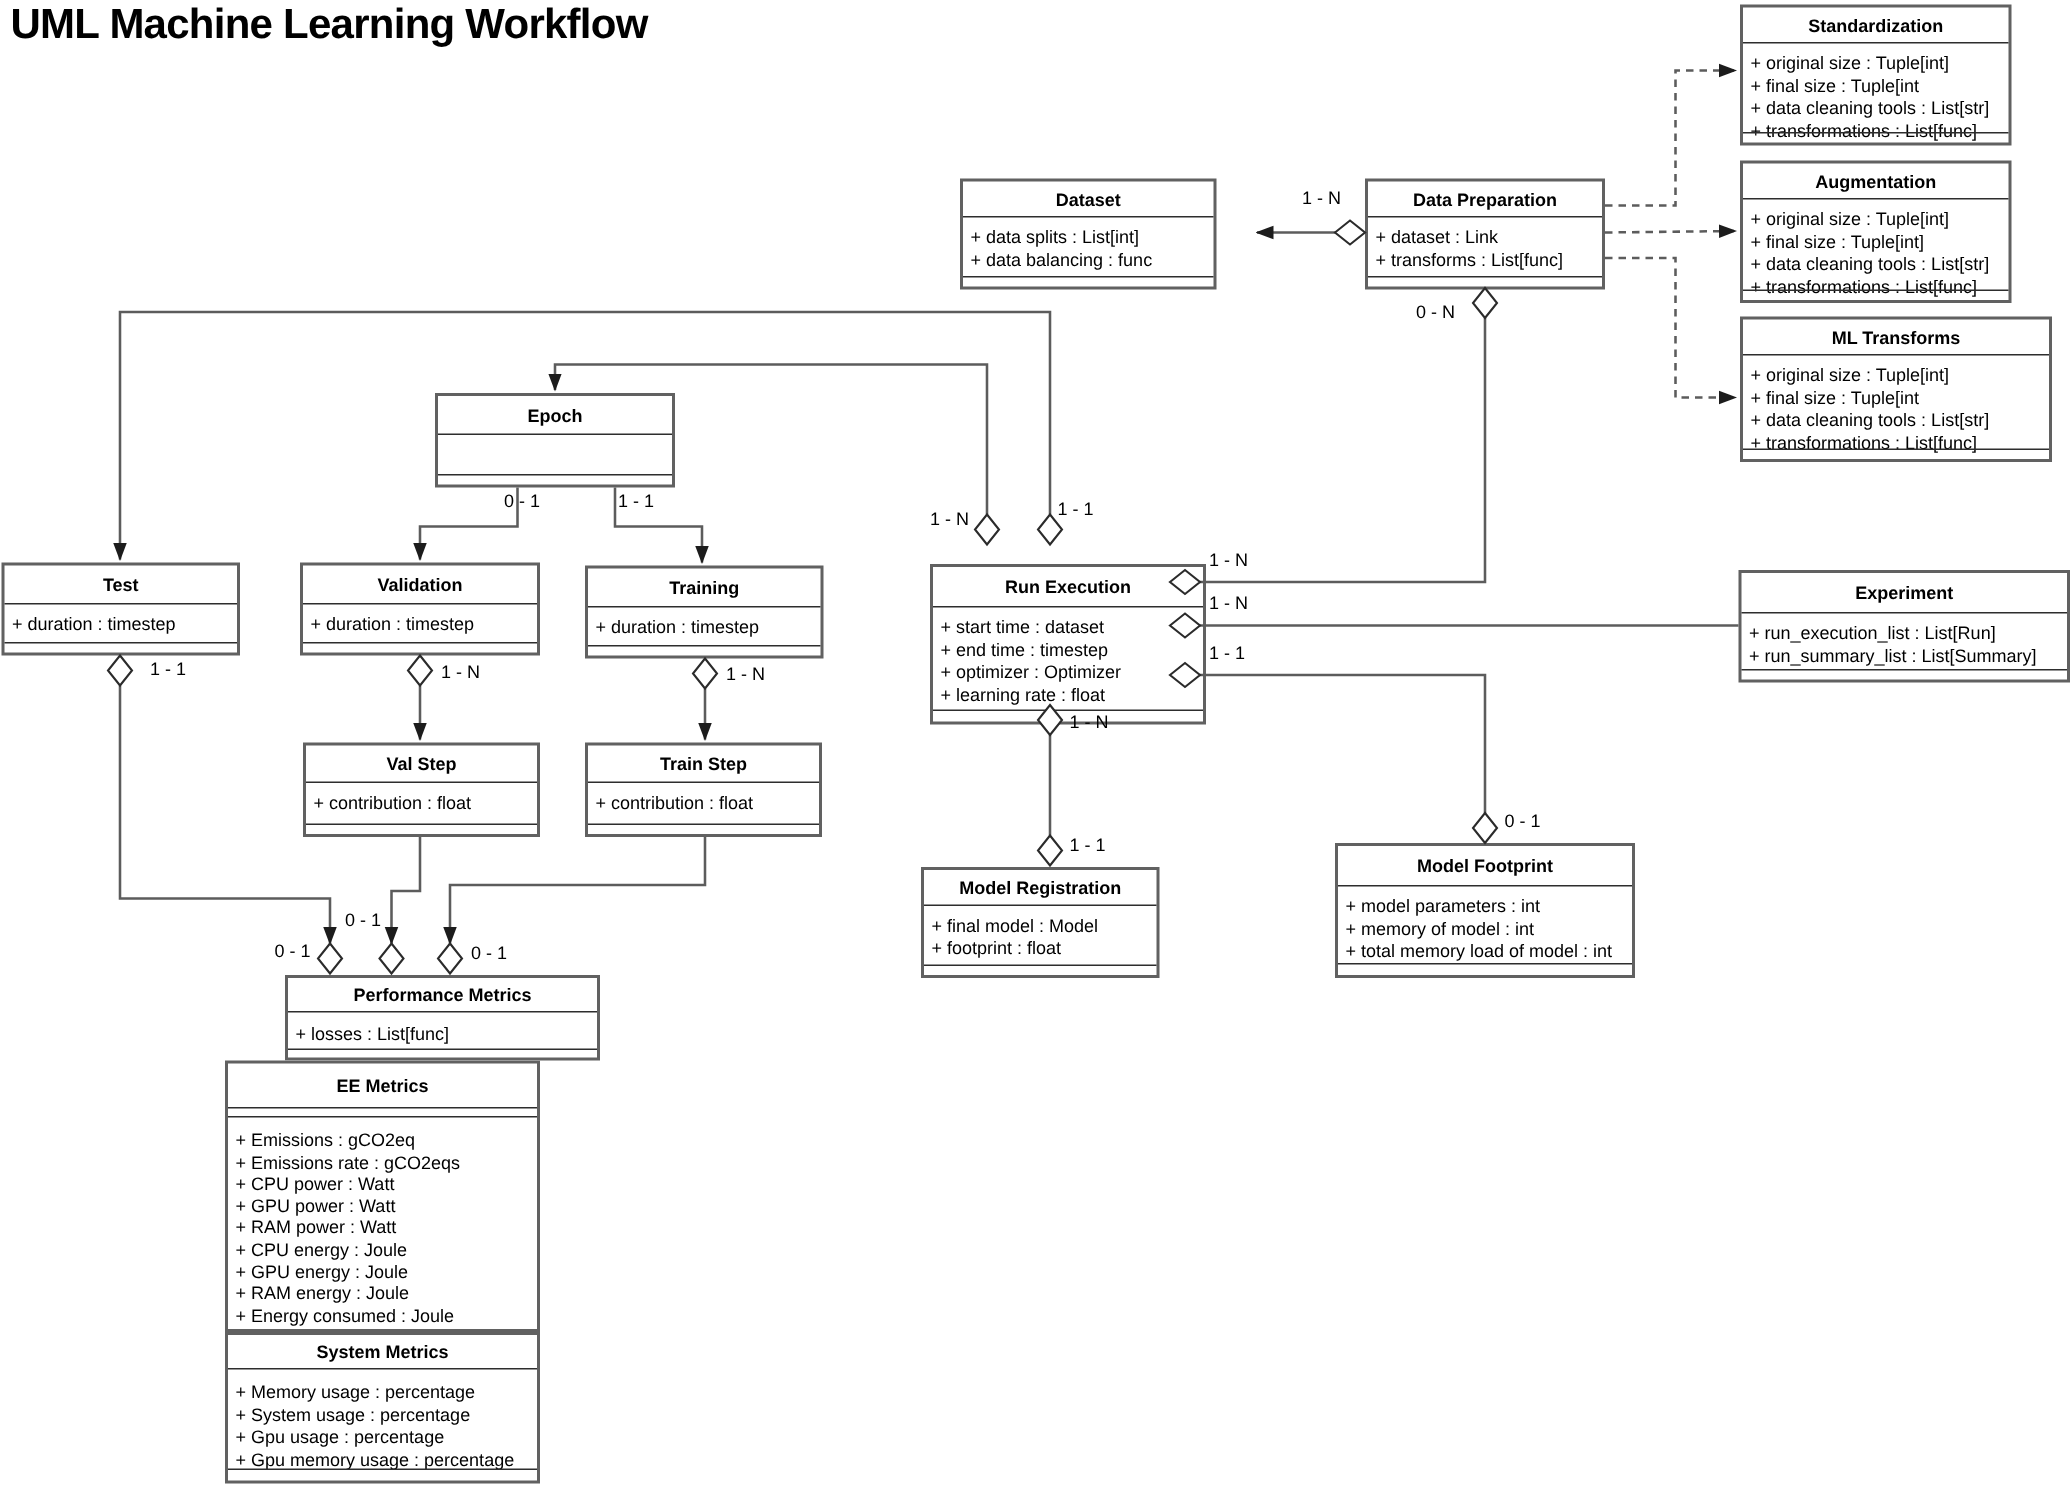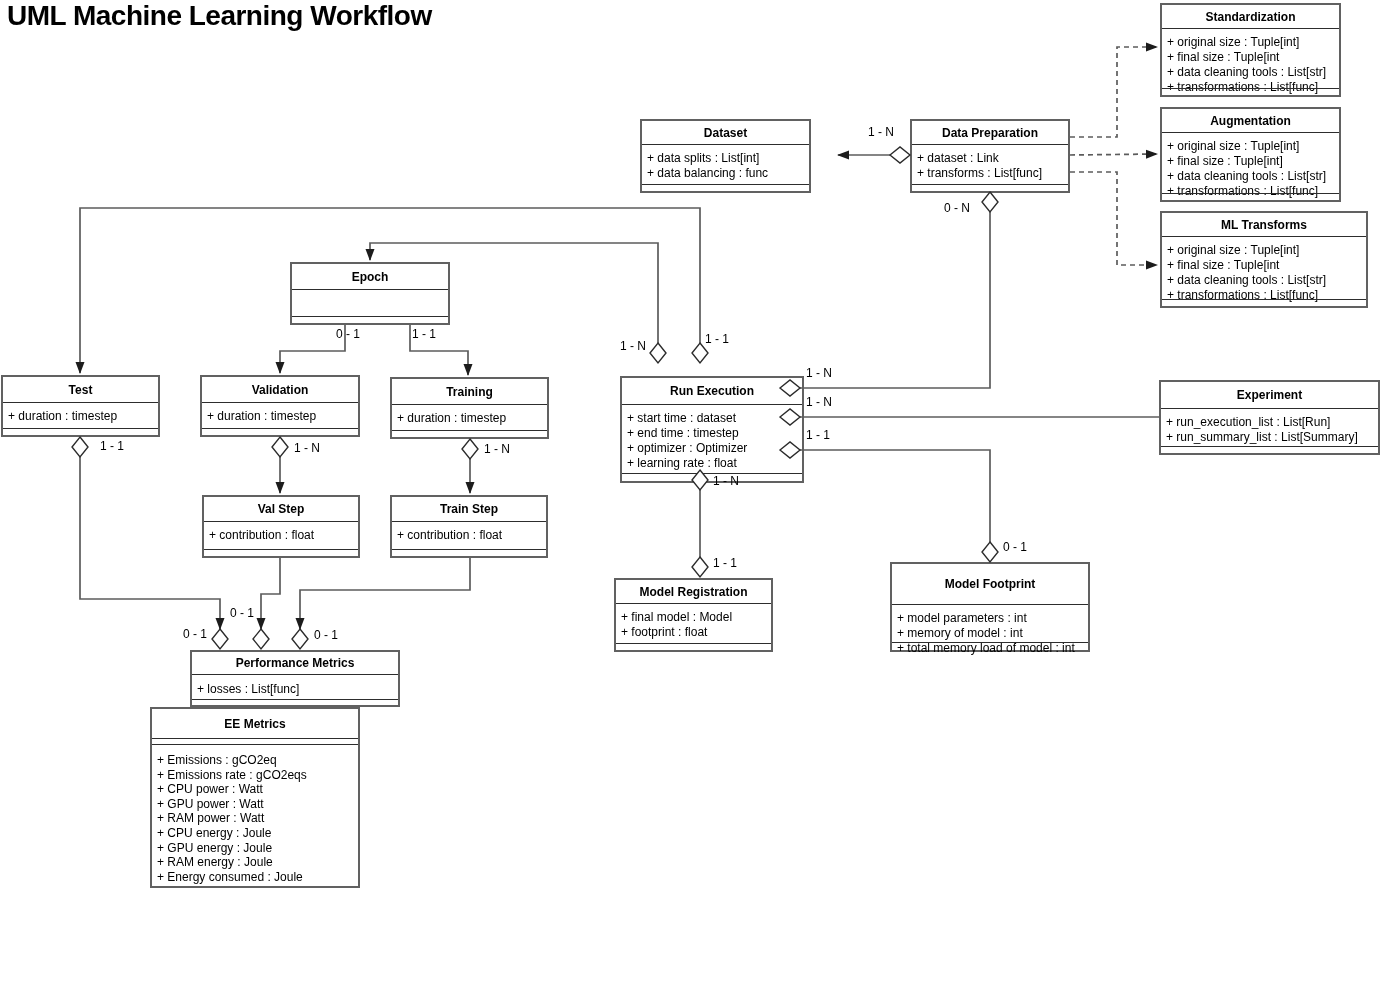--- a/index.html
+++ b/index.html
@@ -138,21 +138,21 @@
     </div>
     <div class="class-box" style="left: 614px; top: 578px; width: 159px; height: 74px; border-color: rgb(97, 97, 97);">
       <div class="class-title" style="height: 24px;">Model Registration</div>
       <div class="class-attrs" style="padding-top: 6px;">
         <div class="attr-line" style="line-height: 15px;">+ final model : Model</div>
         <div class="attr-line" style="line-height: 15px;">+ footprint : float</div>
       </div>
       <div class="comp-band" style="height: 6px;"></div>
     </div>
     <div class="class-box" style="left: 890px; top: 562px; width: 200px; height: 90px; border-color: rgb(97, 97, 97);">
-      <div class="class-title" style="height: 41px;">Model Footprint</div>
+      <div class="class-title" style="height: 27px;">Model Footprint</div>
       <div class="class-attrs" style="padding-top: 6px;">
         <div class="attr-line" style="line-height: 15px;">+ model parameters : int</div>
         <div class="attr-line" style="line-height: 15px;">+ memory of model : int</div>
         <div class="attr-line" style="line-height: 15px;">+ total memory load of model : int</div>
       </div>
       <div class="comp-band" style="height: 7px;"></div>
     </div>
     <div class="class-box" style="left: 150px; top: 650px; width: 210px; height: 57px; border-color: rgb(97, 97, 97); margin-left: 40px;">
       <div class="class-title" style="height: 23px;">Performance Metrics</div>
       <div class="class-attrs" style="padding-top: 7px;">
@@ -167,20 +167,30 @@
         <div class="attr-line" style="line-height: 14.6px;">+ Emissions : gCO2eq</div>
         <div class="attr-line" style="line-height: 14.6px;">+ Emissions rate : gCO2eqs</div>
         <div class="attr-line" style="line-height: 14.6px;">+ CPU power : Watt</div>
         <div class="attr-line" style="line-height: 14.6px;">+ GPU power : Watt</div>
         <div class="attr-line" style="line-height: 14.6px;">+ RAM power : Watt</div>
         <div class="attr-line" style="line-height: 14.6px;">+ CPU energy : Joule</div>
         <div class="attr-line" style="line-height: 14.6px;">+ GPU energy : Joule</div>
         <div class="attr-line" style="line-height: 14.6px;">+ RAM energy : Joule</div>
         <div class="attr-line" style="line-height: 14.6px;">+ Energy consumed : Joule</div>
       </div>
+    </div>
+    <div class="class-box" style="left: 150px; top: 888px; width: 210px; height: 101px; border-color: rgb(97, 97, 97);">
+      <div class="class-title" style="height: 23px;">System Metrics</div>
+      <div class="class-attrs" style="padding-top: 8px;">
+        <div class="attr-line" style="line-height: 15px;">+ Memory usage : percentage</div>
+        <div class="attr-line" style="line-height: 15px;">+ System usage : percentage</div>
+        <div class="attr-line" style="line-height: 15px;">+ Gpu usage : percentage</div>
+        <div class="attr-line" style="line-height: 15px;">+ Gpu memory usage : percentage</div>
+      </div>
+      <div class="comp-band" style="height: 7px;"></div>
     </div>
     <div class="mult-label" style="left: 868px; top: 126px;">1 - N</div>
     <div class="mult-label" style="left: 944px; top: 202px;">0 - N</div>
     <div class="mult-label" style="left: 620px; top: 340px;">1 - N</div>
     <div class="mult-label" style="left: 705px; top: 333px;">1 - 1</div>
     <div class="mult-label" style="left: 336px; top: 328px;">0 - 1</div>
     <div class="mult-label" style="left: 412px; top: 328px;">1 - 1</div>
     <div class="mult-label" style="left: 100px; top: 440px;">1 - 1</div>
     <div class="mult-label" style="left: 294px; top: 442px;">1 - N</div>
     <div class="mult-label" style="left: 484px; top: 443px;">1 - N</div>

